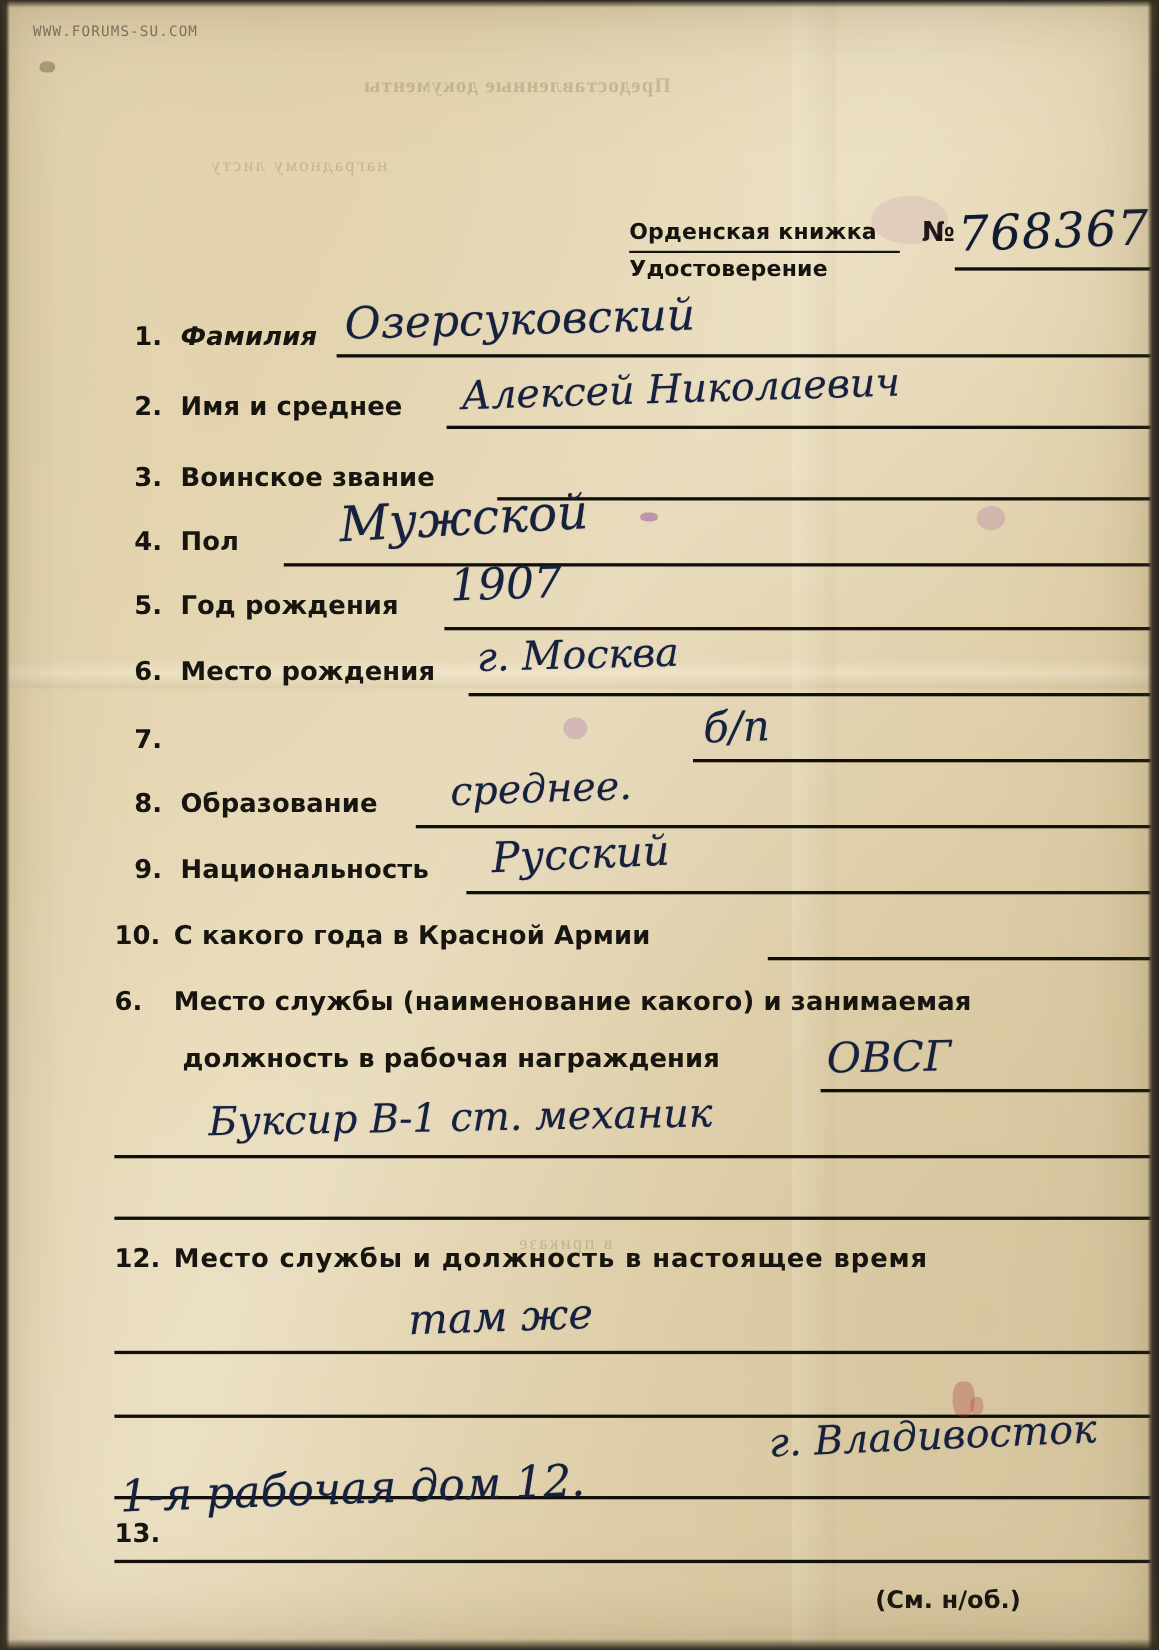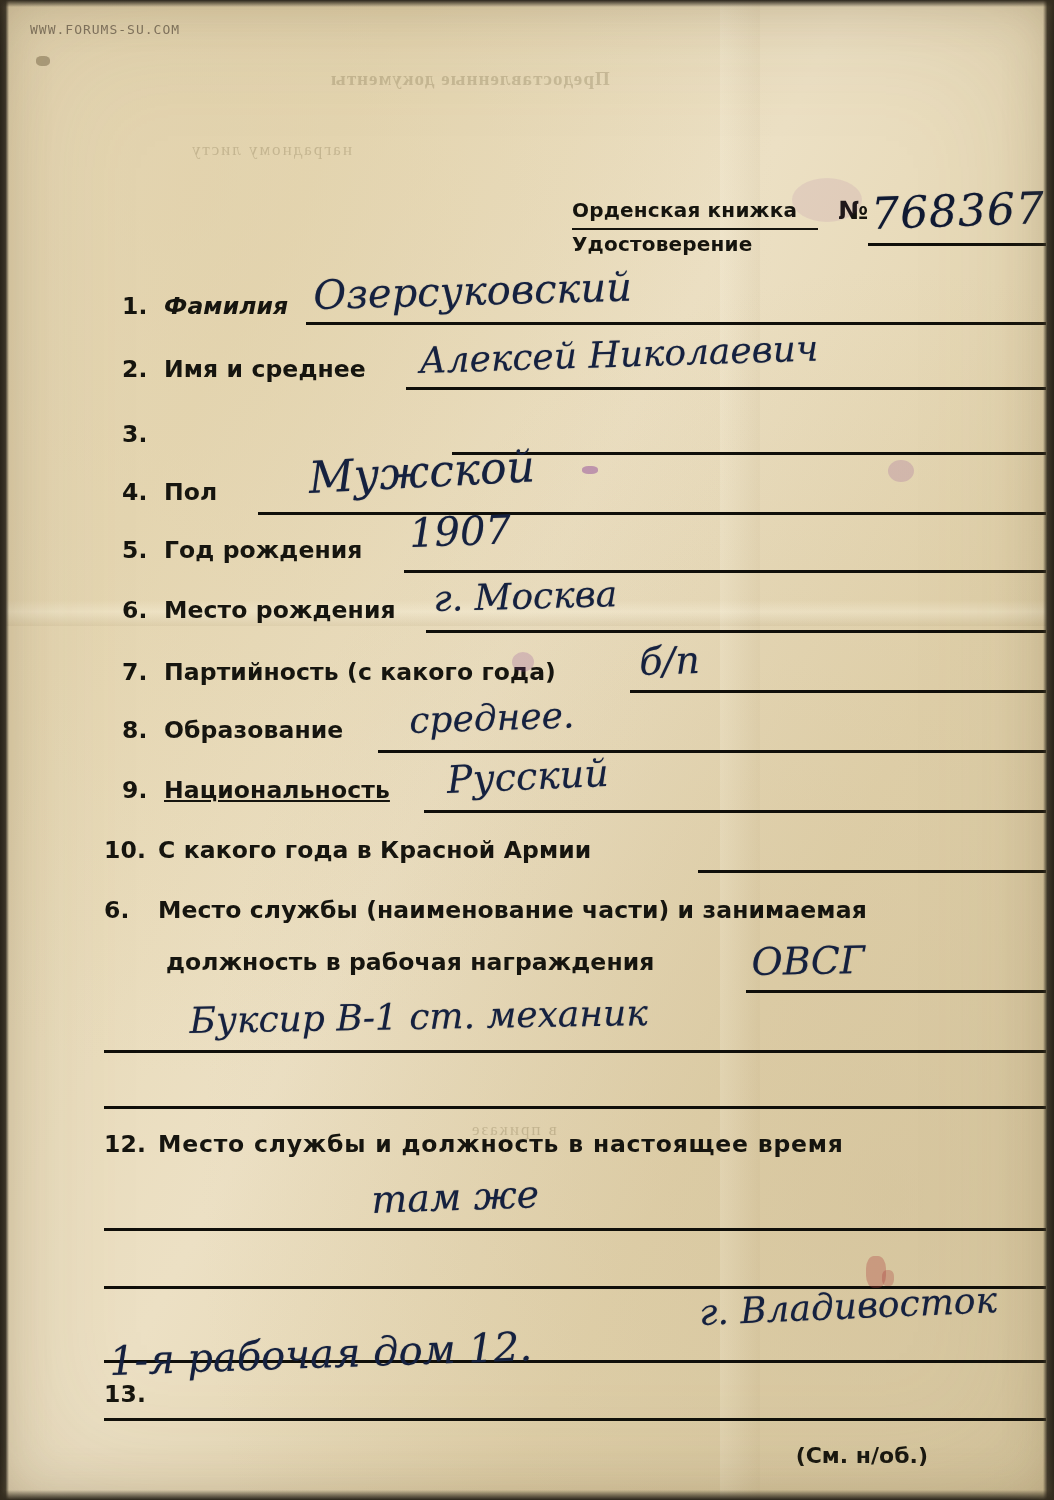--- a/index.html
+++ b/index.html
@@ -194,60 +194,60 @@
   <div class="row" style="left:164px; top:292px;font-style:italic;">Фамилия</div>
   <div class="line" style="left:306px; top:322px; width:740px;"></div>
   <div class="hw" style="left:314px; top:272px; font-size:40px; transform:rotate(-1.5deg);">Озерсуковский</div>
 
   <div class="row" style="left:122px; top:355px;">2.</div>
   <div class="row" style="left:164px; top:355px;">Имя и среднее</div>
   <div class="line" style="left:406px; top:387px; width:640px;"></div>
   <div class="hw" style="left:420px; top:340px; font-size:36px; transform:rotate(-1.8deg);">Алексей Николаевич</div>
 
   <div class="row" style="left:122px; top:420px;">3.</div>
+  <div class="row" style="left:164px; top:420px;">Воинское звание</div>
   <div class="line" style="left:452px; top:452px; width:594px;"></div>
   <div class="hw" style="left:462px; top:406px; font-size:36px;"></div>
 
   <div class="row" style="left:122px; top:478px;">4.</div>
   <div class="row" style="left:164px; top:478px;">Пол</div>
   <div class="line" style="left:258px; top:512px; width:788px;"></div>
   <div class="hw" style="left:310px; top:452px; font-size:44px; transform:rotate(-3deg);">Мужской</div>
 
   <div class="row" style="left:122px; top:536px;">5.</div>
   <div class="row" style="left:164px; top:536px;">Год рождения</div>
   <div class="line" style="left:404px; top:570px; width:642px;"></div>
   <div class="hw" style="left:410px; top:510px; font-size:40px; transform:rotate(-2deg);">1907</div>
 
   <div class="row" style="left:122px; top:596px;">6.</div>
   <div class="row" style="left:164px; top:596px;">Место рождения</div>
   <div class="line" style="left:426px; top:630px; width:620px;"></div>
   <div class="hw" style="left:434px; top:578px; font-size:36px; transform:rotate(-1.5deg);">г. Москва</div>
 
   <div class="row" style="left:122px; top:658px;">7.</div>
-  <div class="row" style="left:164px; top:658px;">Партийность (с какого года)</div>
   <div class="line" style="left:630px; top:690px; width:416px;"></div>
   <div class="hw" style="left:640px; top:640px; font-size:38px; transform:rotate(-2deg);">б/п</div>
 
   <div class="row" style="left:122px; top:716px;">8.</div>
   <div class="row" style="left:164px; top:716px;">Образование</div>
   <div class="line" style="left:378px; top:750px; width:668px;"></div>
   <div class="hw" style="left:410px; top:700px; font-size:36px; transform:rotate(-2deg);">среднее.</div>
 
   <div class="row" style="left:122px; top:776px;">9.</div>
-  <div class="row" style="left:164px; top:776px;text-decoration:underline;">Национальность</div>
+  <div class="row" style="left:164px; top:776px;">Национальность</div>
   <div class="line" style="left:424px; top:810px; width:622px;"></div>
   <div class="hw" style="left:448px; top:758px; font-size:38px; transform:rotate(-2.5deg);">Русский</div>
 
   <div class="row" style="left:104px; top:836px;">10.</div>
   <div class="row" style="left:158px; top:836px;">С какого года в Красной Армии</div>
   <div class="line" style="left:698px; top:870px; width:348px;"></div>
   <div class="hw" style="left:706px; top:824px; font-size:36px;"></div>
 
   <div class="row" style="left:104px; top:896px;">6.</div>
-  <div class="row" style="left:158px; top:896px;">Место службы (наименование части) и занимаемая</div>
+  <div class="row" style="left:158px; top:896px;">Место службы (наименование какого) и занимаемая</div>
   <div class="row" style="left:166px; top:948px;">должность в рабочая награждения</div>
   <div class="line" style="left:746px; top:990px; width:300px;"></div>
   <div class="hw" style="left:752px; top:940px; font-size:38px; transform:rotate(-1deg);">ОВСГ</div>
 
   <div class="line" style="left:104px; top:1050px; width:942px;"></div>
   <div class="hw" style="left:190px; top:1000px; font-size:36px; transform:rotate(-1deg);">Буксир В-1   ст. механик</div>
 
   <div class="line" style="left:104px; top:1106px; width:942px;"></div>
   <div class="hw" style="left:190px; top:1060px; font-size:36px;"></div>
 

